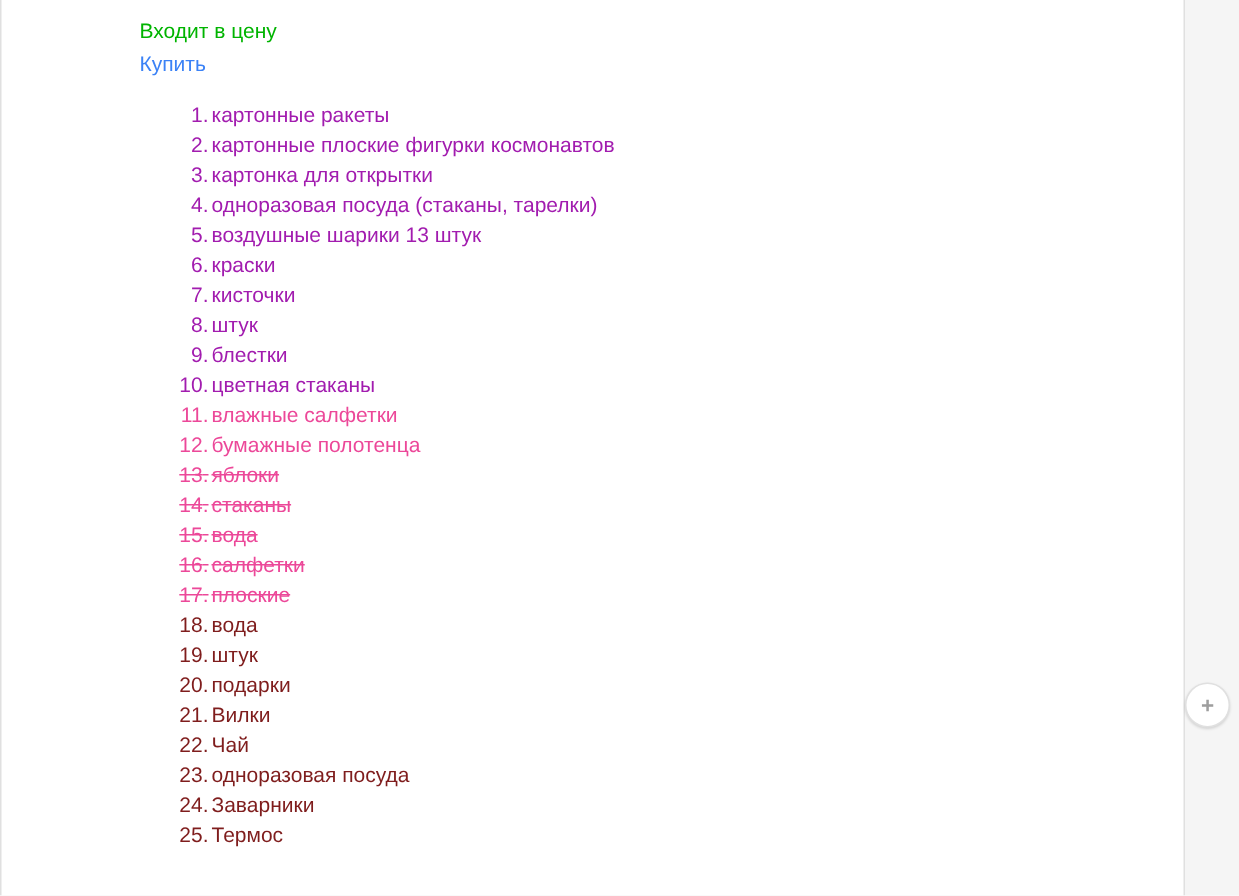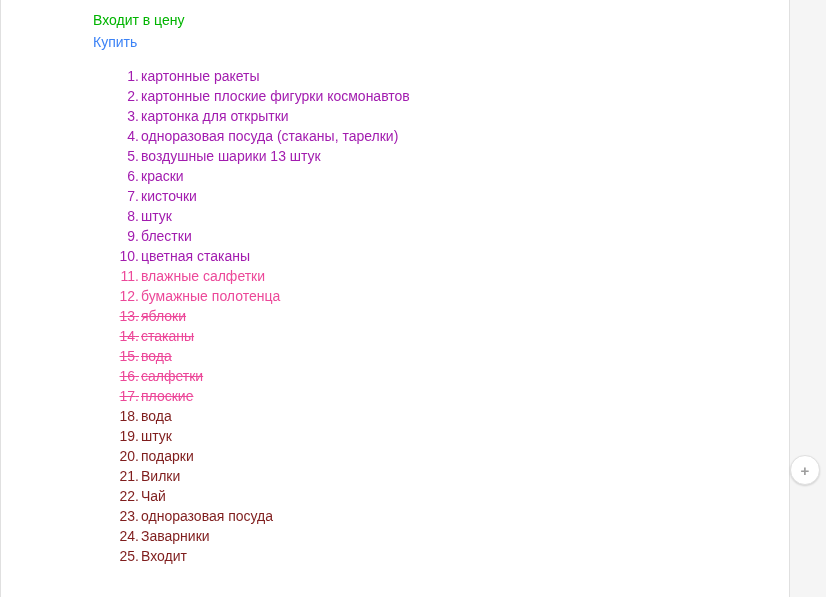--- a/index.html
+++ b/index.html
@@ -100,19 +100,19 @@
       <li class="c-blue strike">вода</li>
       <li class="c-blue strike">салфетки</li>
       <li class="c-blue strike">плоские</li>
       <li class="c-black">вода</li>
       <li class="c-black">штук</li>
       <li class="c-black">подарки</li>
       <li class="c-black">Вилки</li>
       <li class="c-black">Чай</li>
       <li class="c-black">одноразовая посуда</li>
       <li class="c-black">Заварники</li>
-      <li class="c-black">Входит</li>
+      <li class="c-black">Термос</li>
     </ol>
 </div>
 
 <div class="fab">
   <span>+</span>
 </div>
 
 </body></html>

